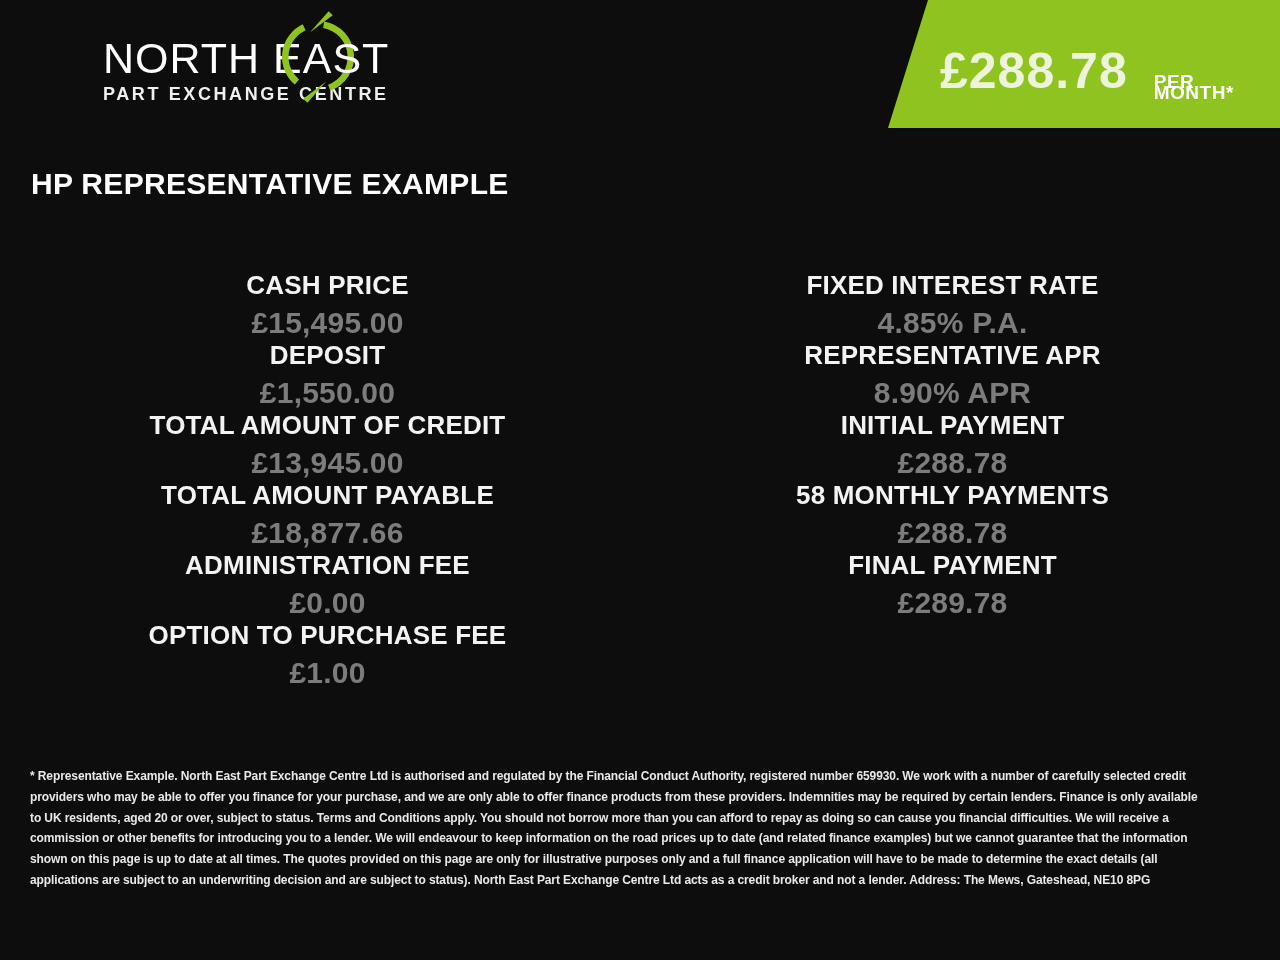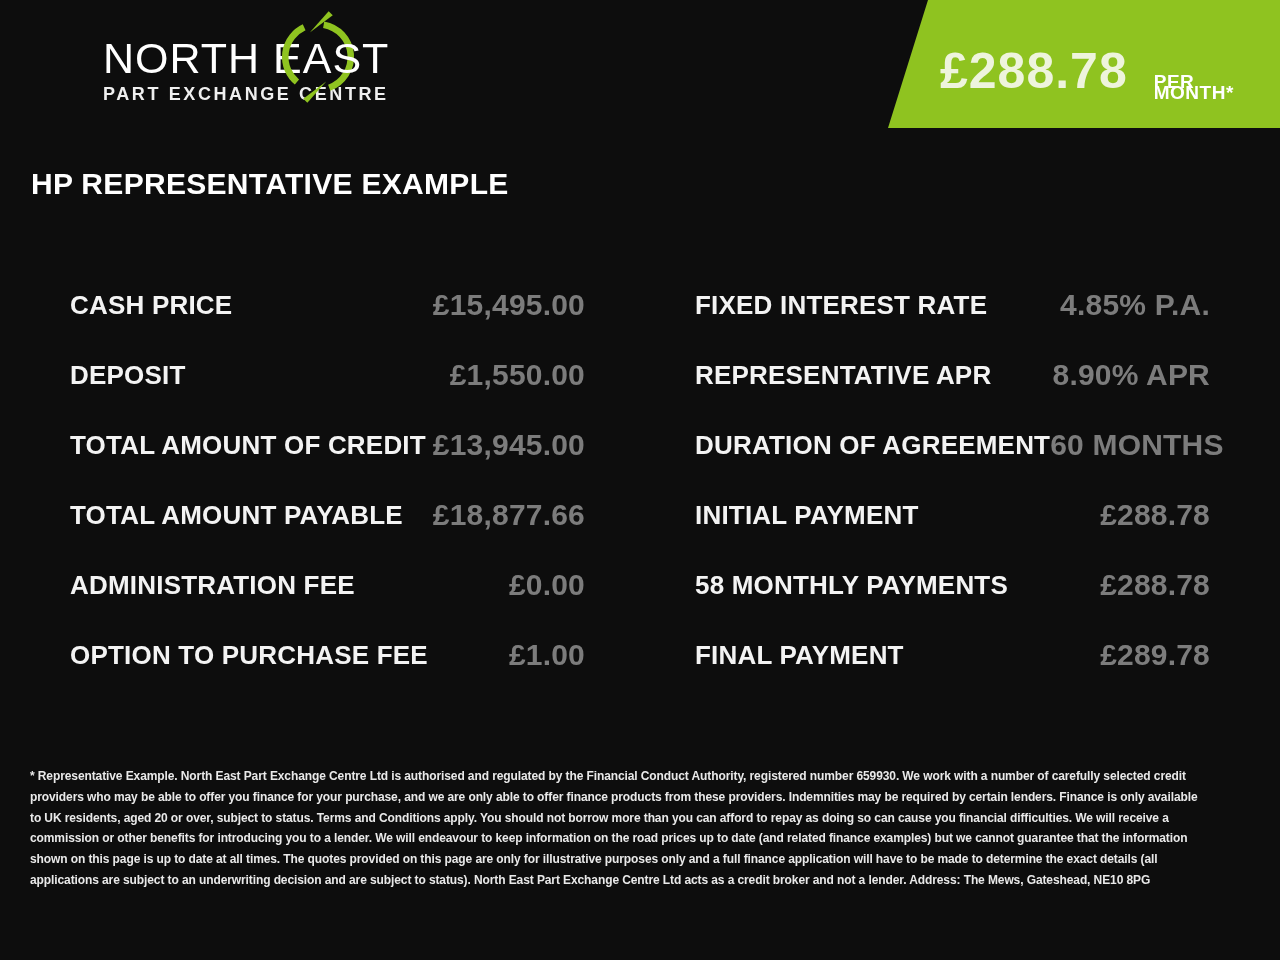--- a/index.html
+++ b/index.html
@@ -56,21 +56,21 @@
 
   
   .finance-table {
     position:absolute; left:70px; top:270px; width:1140px;
     display:grid;
     grid-template-columns:515px 515px;
     grid-template-rows:repeat(6, 70px);
     column-gap:110px;
     grid-auto-flow:column;
   }
-  .frow { display:flex; justify-content:space-between; align-items:center; }
+  .frow { display:flex; justify-content:space-between; align-items:center;flex-direction:column; }
   .flabel {
     font-size:26px; font-weight:bold; color:#f3f3f3;
     letter-spacing:0.2px; white-space:nowrap;
   }
   .fvalue {
     font-size:30px; font-weight:bold; color:#7c7c7c;
     letter-spacing:0.2px; white-space:nowrap; text-align:left;
   }
 
   
@@ -131,24 +131,20 @@
 
     <div class="frow">
       <span class="flabel">FIXED INTEREST RATE</span>
       <span class="fvalue">4.85% P.A.</span>
     </div>
     <div class="frow">
       <span class="flabel">REPRESENTATIVE APR</span>
       <span class="fvalue">8.90% APR</span>
     </div>
     <div class="frow">
-      <span class="flabel">DURATION OF AGREEMENT</span>
-      <span class="fvalue">60 MONTHS</span>
-    </div>
-    <div class="frow">
       <span class="flabel">INITIAL PAYMENT</span>
       <span class="fvalue">£288.78</span>
     </div>
     <div class="frow">
       <span class="flabel">58 MONTHLY PAYMENTS</span>
       <span class="fvalue">£288.78</span>
     </div>
     <div class="frow">
       <span class="flabel">FINAL PAYMENT</span>
       <span class="fvalue">£289.78</span>

